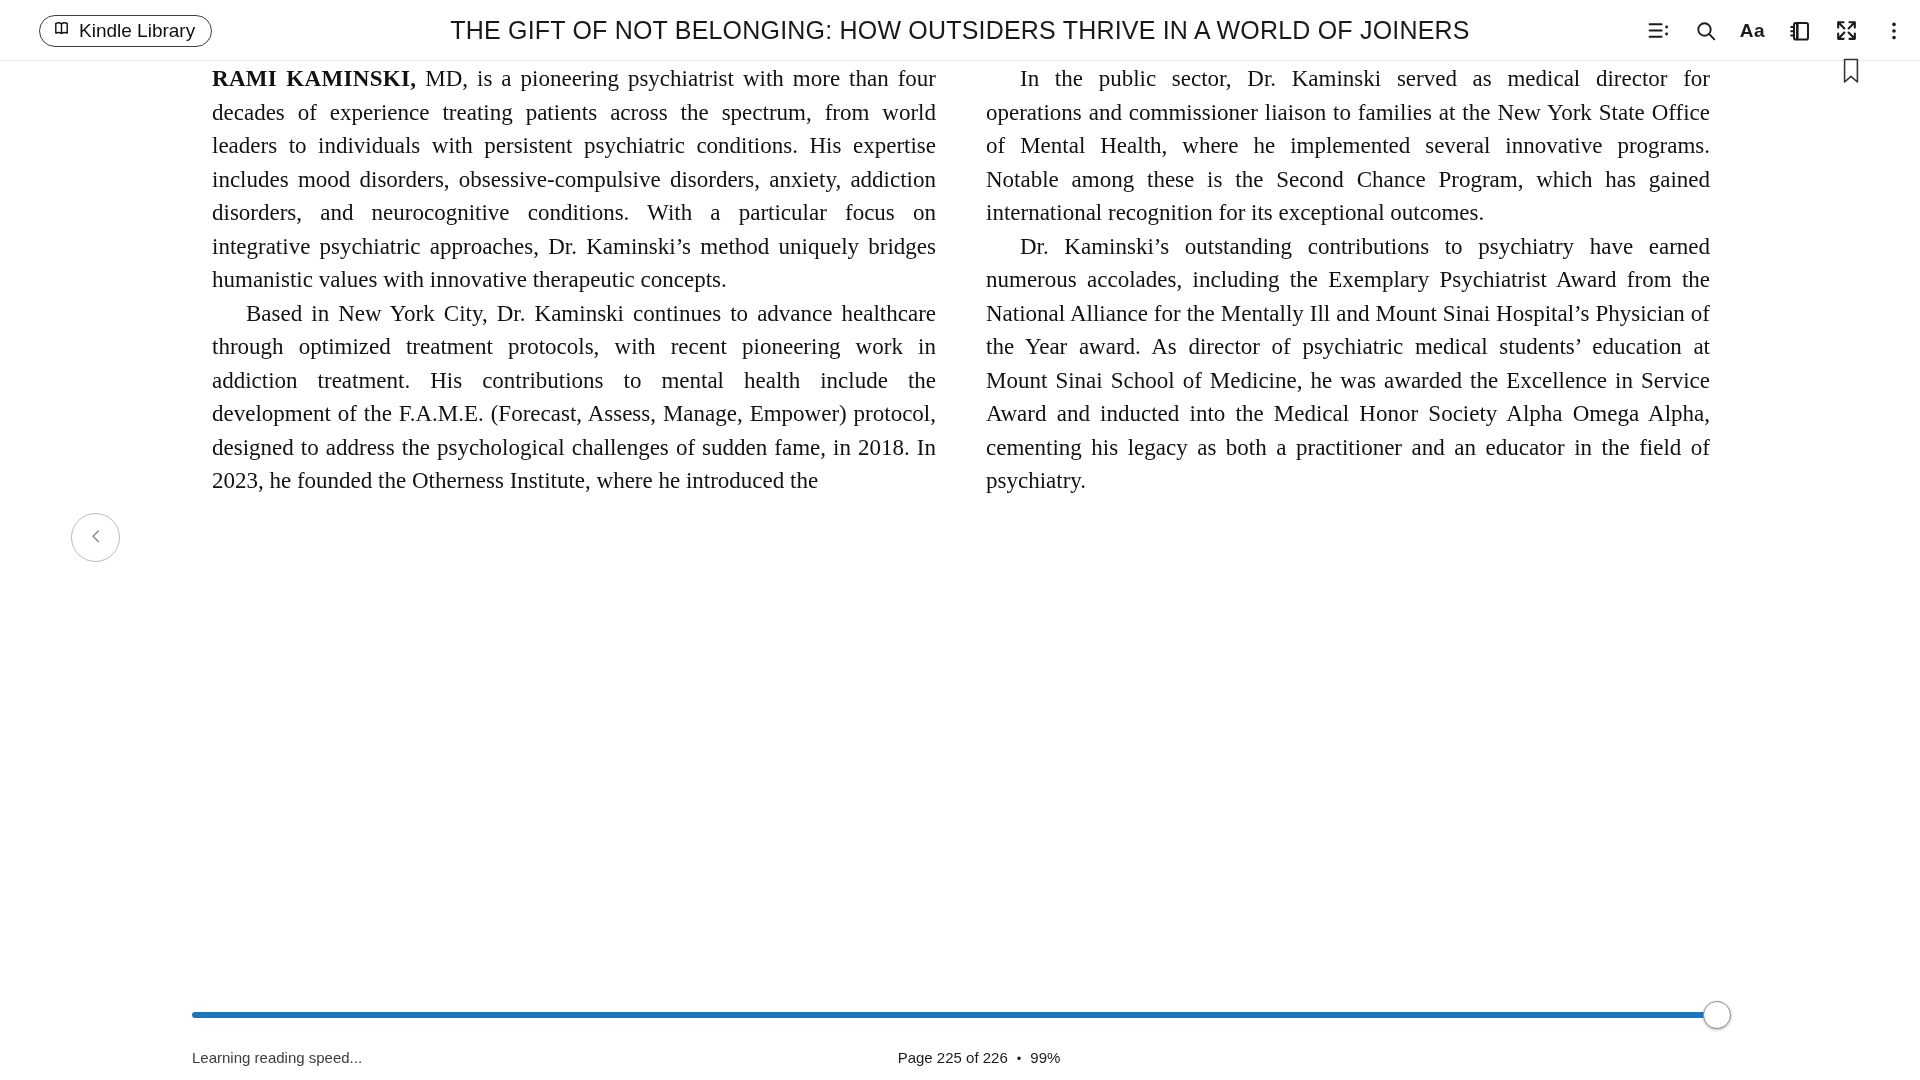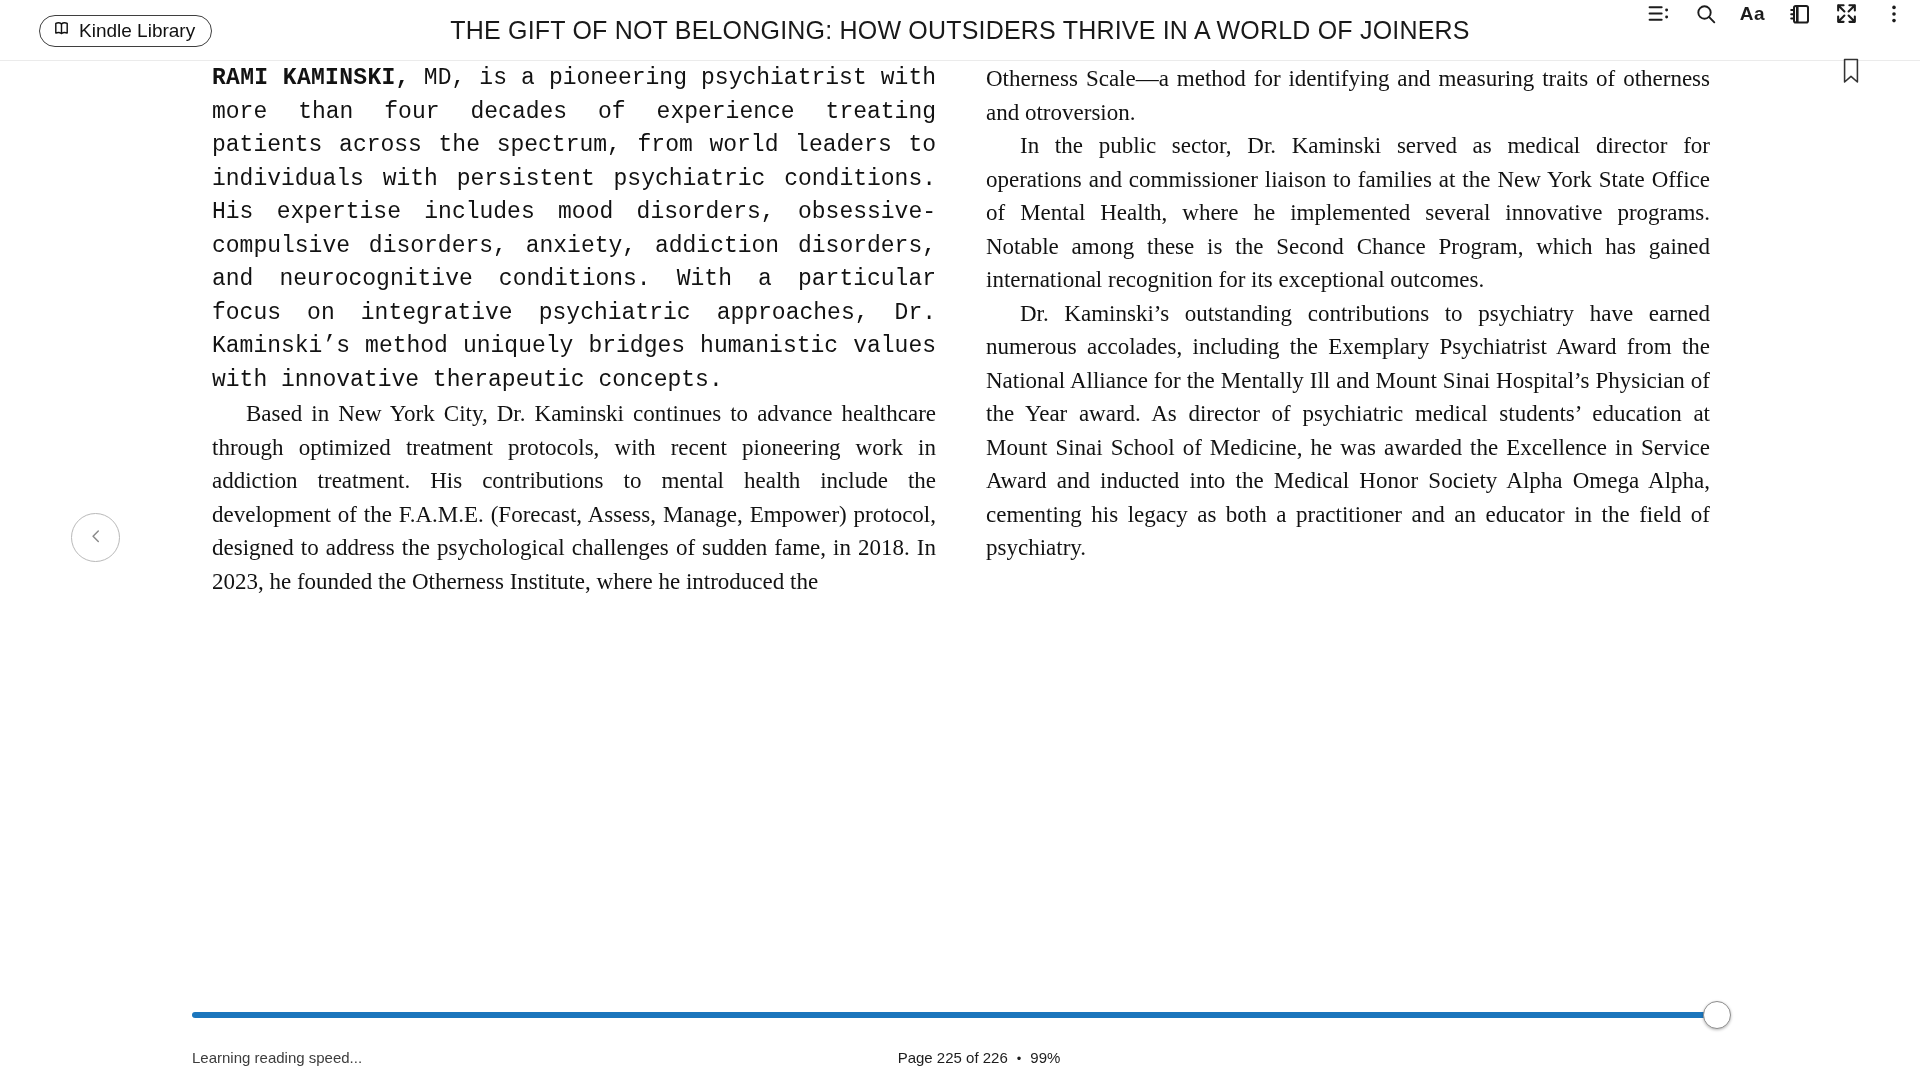--- a/index.html
+++ b/index.html
@@ -20,21 +20,21 @@
     background:#fff; border:1px solid #3f3f3f; border-radius:17px;
     font-family:inherit; font-size:19px; color:#111; cursor:pointer;
   }
   .title {
     position:absolute; left:240px; right:240px; top:0; height:61px;
     display:flex; align-items:center; justify-content:center;
     font-size:25px; color:#191919; letter-spacing:.2px; white-space:nowrap;
   }
   .actions {
     position:absolute; right:13px; top:0; height:61px;
-    display:flex; align-items:flex-start; gap:20px;
+    display:flex; align-items:center; gap:20px;
   }
   .icon-btn {
     width:27px; height:27px; display:flex; align-items:center; justify-content:center;
     background:none; border:none; color:#1c1c1c; cursor:pointer; padding:0;
   }
   .icon-btn svg { display:block; }
   .aa-label { font-size:19px; font-weight:700; color:#1c1c1c; letter-spacing:.5px; }
   .bookmark-btn {
     position:absolute; right:58px; top:57px; width:22px; height:28px;
     background:none; border:none; padding:0; cursor:pointer; color:#333;
@@ -50,21 +50,21 @@
     font-size:23px; line-height:33.5px; color:#121212; text-align:justify;
   }
   .col p { margin:0; }
   .chapter-heading {
     margin-top:97px;
     font-family:"Liberation Sans",sans-serif;
     font-size:31px; font-weight:700; line-height:39px;
     color:var(--heading-blue); text-align:center;
     text-decoration:underline; text-decoration-thickness:2px; text-underline-offset:6px;
   }
-  .first-para { margin-top:96px;font-family:Liberation Mono, monospace; }
+  .first-para { margin-top:96px; }
   .indent { text-indent:34px; }
   .lead { font-weight:700; letter-spacing:.3px; }
   
   .prev-btn {
     position:absolute; left:71px; top:513px; width:49px; height:49px;
     border-radius:50%; border:1px solid #b9b9b9; background:#fff; color:#8a8a8a;
     display:flex; align-items:center; justify-content:center; cursor:pointer; padding:0;
   }
   
   .slider { position:absolute; left:192px; top:1001px; width:1537px; height:28px; cursor:pointer; }
@@ -158,21 +158,20 @@
     </svg>
   </span>
 </button>
 
 <main class="reading">
   <section class="col">
     <p class="first-para"><span class="lead">RAMI KAMINSKI,</span><span> MD, is a pioneering psychiatrist with more than four decades of experience treating patients across the spectrum, from world leaders to individuals with persistent psychiatric conditions. His expertise includes mood disorders, obsessive-compulsive disorders, anxiety, addiction disorders, and neurocognitive conditions. With a particular focus on integrative psychiatric approaches, Dr. Kaminski’s method uniquely bridges humanistic values with innovative therapeutic concepts.</span></p>
     <p class="indent">Based in New York City, Dr. Kaminski continues to advance healthcare through optimized treatment protocols, with recent pioneering work in addiction treatment. His contributions to mental health include the development of the F.A.M.E. (Forecast, Assess, Manage, Empower) protocol, designed to address the psychological challenges of sudden fame, in 2018. In 2023, he founded the Otherness Institute, where he introduced the</p>
   </section>
   <section class="col">
-    <p>Otherness Scale—a method for identifying and measuring traits of otherness and otroversion.</p>
     <p class="indent">In the public sector, Dr. Kaminski served as medical director for operations and commissioner liaison to families at the New York State Office of Mental Health, where he implemented several innovative programs. Notable among these is the Second Chance Program, which has gained international recognition for its exceptional outcomes.</p>
     <p class="indent">Dr. Kaminski’s outstanding contributions to psychiatry have earned numerous accolades, including the Exemplary Psychiatrist Award from the National Alliance for the Mentally Ill and Mount Sinai Hospital’s Physician of the Year award. As director of psychiatric medical students’ education at Mount Sinai School of Medicine, he was awarded the Excellence in Service Award and inducted into the Medical Honor Society Alpha Omega Alpha, cementing his legacy as both a practitioner and an educator in the field of psychiatry.</p>
   </section>
 </main>
 
 <button class="prev-btn">
   <span>
     <svg width="22" height="22" viewBox="0 0 24 24" fill="none" stroke="currentColor" stroke-width="1.6" stroke-linecap="round" stroke-linejoin="round">
       <path d="M14.5 6.5L8.8 12.2l5.7 5.7"></path>
     </svg>

